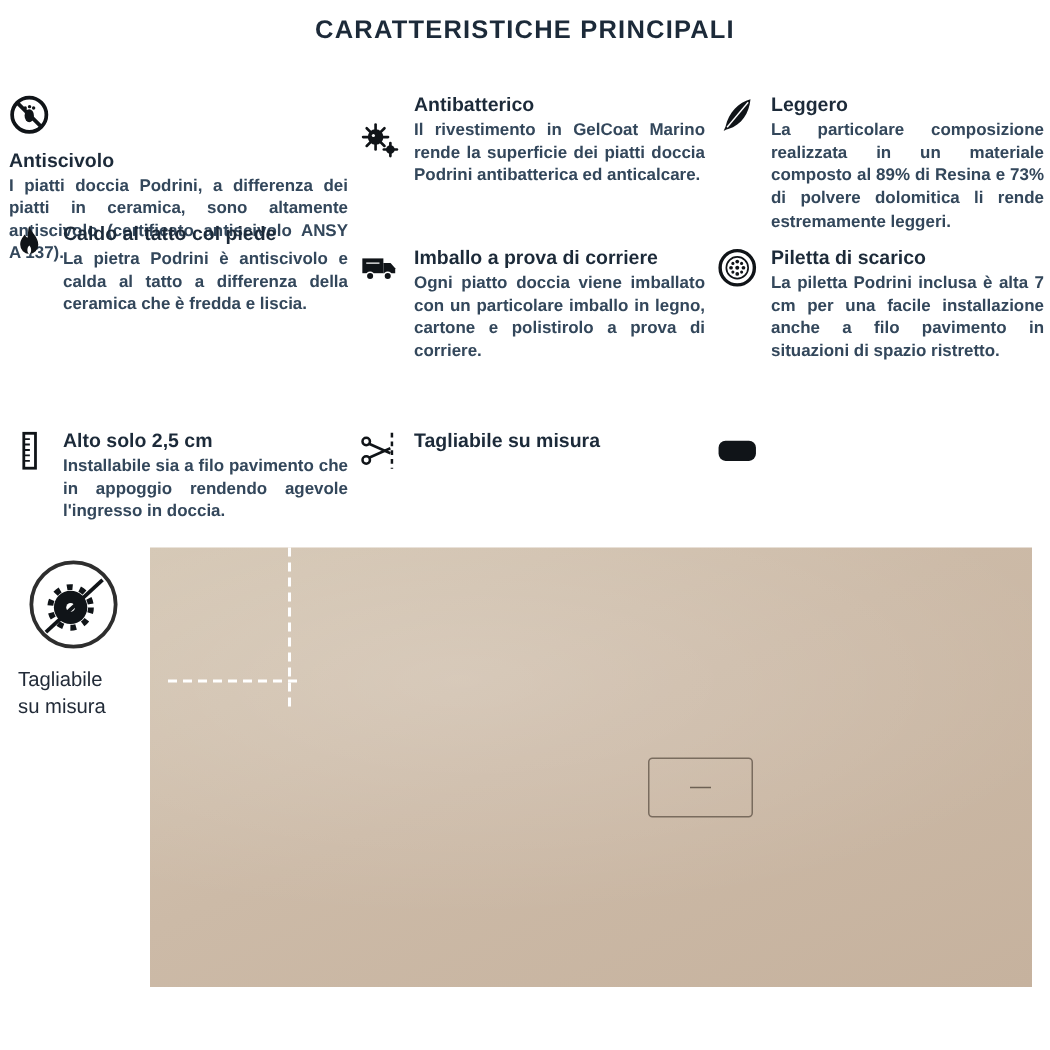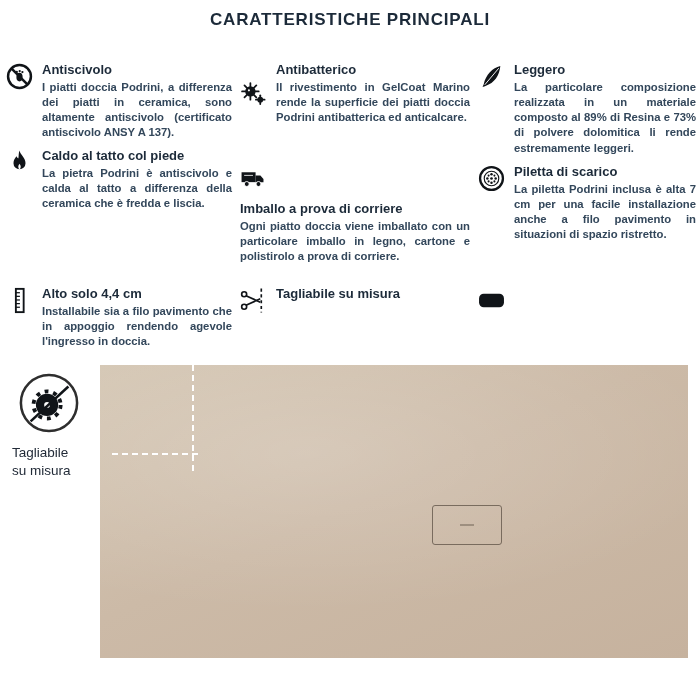--- a/index.html
+++ b/index.html
@@ -11,25 +11,25 @@
   .page-title{
     position:absolute;top:10px;left:0;right:0;text-align:center;
     font-size:17px;font-weight:bold;letter-spacing:.8px;color:#1c2a39;
   }
   .feature{position:absolute;display:flex;gap:9px;}
   .f-icon{flex:0 0 27px;padding-top:1px;}
   .f-text{flex:1;}
   .f-title{font-size:13px;font-weight:bold;color:#1c2a39;margin:0 0 3px 0;}
   .f-body{font-size:11.3px;line-height:1.34;color:#33475b;text-align:justify;font-weight:bold;}
   
-  .f1{left:6px;  top:62px; width:226px;}
+  .f1{left:6px;  top:62px; width:226px;flex-direction:column;}
   .f2{left:240px;top:62px; width:230px;align-items:center;}
   .f3{left:478px;top:62px; width:218px;}
   .f4{left:6px;  top:148px;width:226px;}
-  .f5{left:240px;top:164px;width:230px;flex-direction:column;}
+  .f5{left:240px;top:164px;width:230px;}
   .f6{left:478px;top:164px;width:218px;}
   .f7{left:6px;  top:286px;width:226px;}
   .f8{left:240px;top:286px;width:230px;}
   .f9{left:478px;top:286px;width:218px;}
   
   .badge{position:absolute;left:14px;top:372px;width:72px;text-align:left;}
   .badge-circle{width:62px;height:62px;margin-left:4px;}
   .badge-label{margin-top:10px;margin-left:-2px;font-size:13.5px;line-height:1.35;color:#222b38;}
   
   .photo{
@@ -178,21 +178,21 @@
       <g stroke="#101418" stroke-width="1.2">
         <line x1="9.5" y1="5.5" x2="13.4" y2="5.5"></line>
         <line x1="9.5" y1="9" x2="13.4" y2="9"></line>
         <line x1="9.5" y1="12.5" x2="13.4" y2="12.5"></line>
         <line x1="9.5" y1="16" x2="13.4" y2="16"></line>
         <line x1="9.5" y1="19.5" x2="13.4" y2="19.5"></line>
       </g>
     </svg>
   </div>
   <div class="f-text">
-    <div class="f-title">Alto solo 4,4 cm</div>
+    <div class="f-title">Alto solo 2,5 cm</div>
     <div class="f-body">Installabile sia a filo pavimento che in appoggio rendendo agevole l'ingresso in doccia.</div>
   </div>
 </div>
 
 <div class="feature f8">
   <div class="f-icon">
     <svg width="27" height="27" viewBox="0 0 26 26">
       <line x1="20.5" y1="1.5" x2="20.5" y2="24.5" stroke="#101418" stroke-width="1.6" stroke-dasharray="3 2.6"></line>
       <circle cx="4" cy="7" r="2.4" fill="none" stroke="#101418" stroke-width="1.6"></circle>
       <circle cx="4" cy="19" r="2.4" fill="none" stroke="#101418" stroke-width="1.6"></circle>

